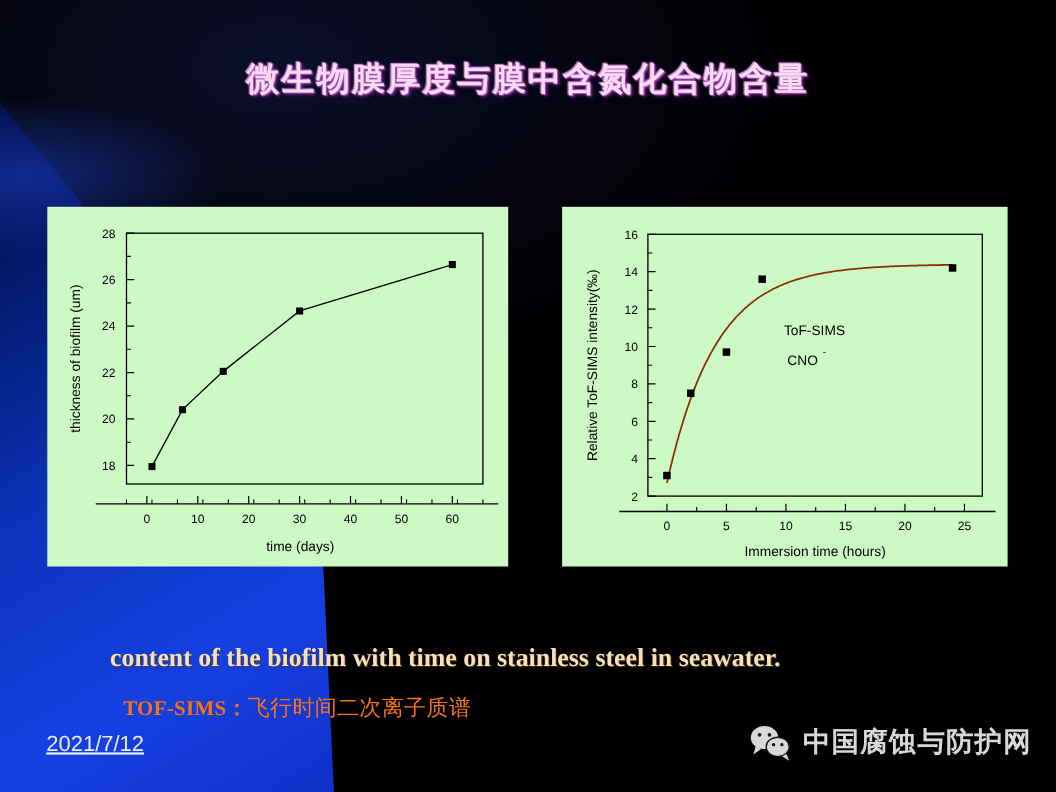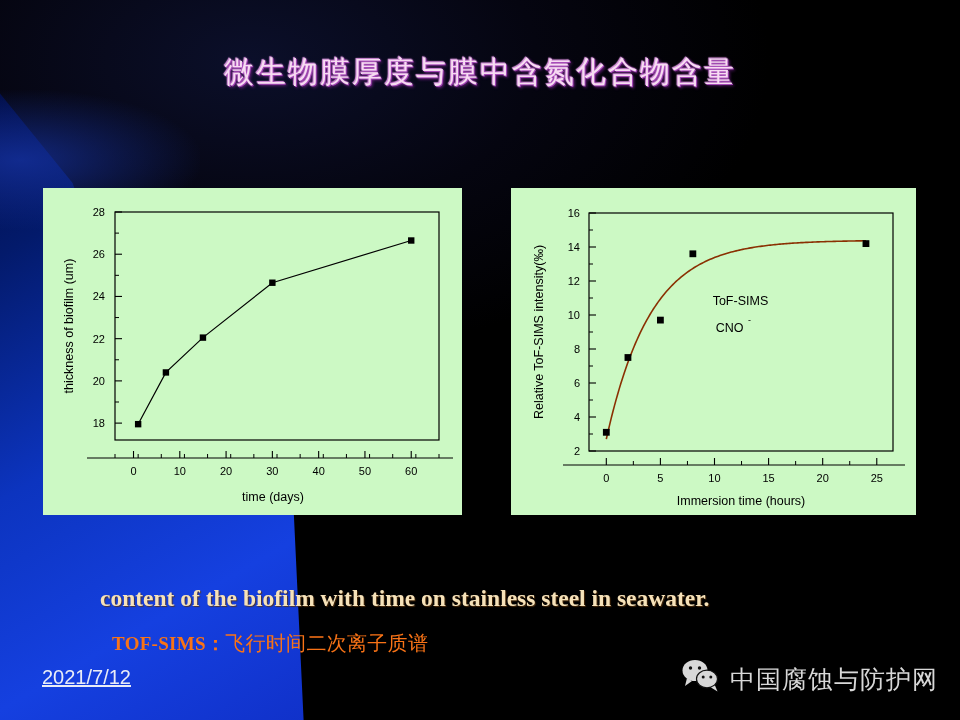--- a/index.html
+++ b/index.html
@@ -38,21 +38,21 @@
     pointer-events: none;
   }
 
   
   .slide-title {
     position: absolute;
     left: 0; top: 52px;
     width: 960px;
     text-align: center;
     font-size: 30px;
-    font-weight: normal;
+    font-weight: bold;
     letter-spacing: 2px;
     color: #f7dcf2;
     text-shadow:
       0 0 2px #c063d0,
       1px 1px 0 #9b3fae,
       2px 2px 3px #6d1f80,
       -1px -1px 1px #e7a9e8;
     font-family: "DejaVu Sans", "Liberation Sans", sans-serif;
   }
 
@@ -108,22 +108,23 @@
     font-size: 20px;
     color: #e9ecf7;
     font-family: "Liberation Sans", sans-serif;
     text-decoration: underline;
   }
   .watermark {
     position: absolute;
     right: 22px;
     top: 658px;
     display: flex;
-    align-items: flex-end;
+    align-items: flex-start;
     gap: 10px;
+    font-weight: bold;
   }
   .watermark .wm-text {
     font-family: "DejaVu Sans", "Liberation Sans", sans-serif;
     font-size: 25px;
     color: #d8d8d8;
     letter-spacing: 1px;
   }
 </style>
 </head>
 <body>

